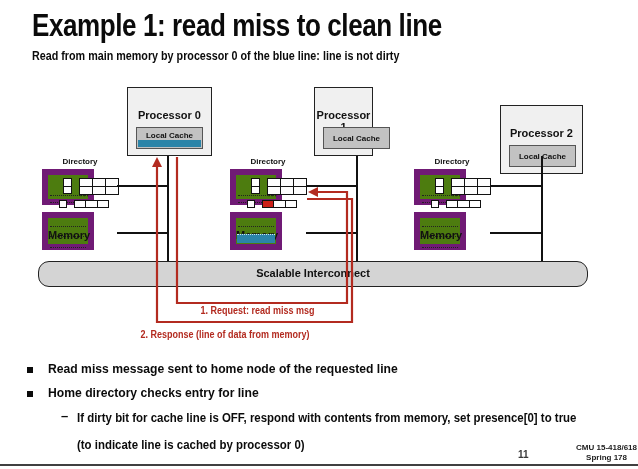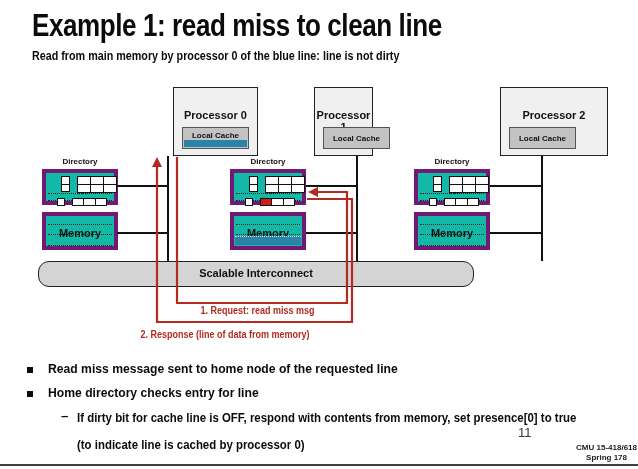--- a/index.html
+++ b/index.html
@@ -18,61 +18,61 @@
   
   .proc{height:69px;top:87px;background:#f0f0f0;border:1.5px solid #222;box-sizing:border-box;}
   .proc-label{position:absolute;top:21px;left:0;right:0;text-align:center;font-size:11px;font-weight:bold;color:#111;}
   .cache{position:absolute;top:39px;width:67px;height:22px;background:#c2c2c2;border:1px solid #555;box-sizing:border-box;}
   .cache-label{position:absolute;left:0;right:0;text-align:center;font-size:8px;font-weight:bold;color:#111;top:50%;transform:translateY(-50%);}
   .cache-label.raised{top:3px;transform:none;}
   .bluebar{position:absolute;left:1px;right:1px;bottom:1px;height:7px;background:#2b84a8;}
 
   
   .dir-label{top:157px;width:76px;text-align:center;font-size:8px;font-weight:bold;color:#111;}
-  .dirbox,.membox{width:76px;background:#14b8a6;border:4px solid #701a75;box-sizing:border-box;}
+  .dirbox,.membox{width:52px;background:#4d7c0f;border:6px solid #701a75;box-sizing:border-box;}
   .dirbox{top:169px;height:36px;}
   .membox{top:212px;height:38px;}
   .dl{position:absolute;left:2px;right:2px;border-top:1px dotted #222;height:0;}
   .tallcell{position:absolute;left:15px;top:3px;width:9px;height:16px;border:1px solid #111;background:#fdfdfd;box-sizing:border-box;}
   .tallcell .mid{position:absolute;left:0;right:0;top:50%;border-top:1px solid #111;}
   .grid6{position:absolute;left:31px;top:3px;width:39px;height:16px;display:grid;grid-template-columns:repeat(3,1fr);grid-template-rows:repeat(2,1fr);}
   .grid6 div{border:1px solid #111;background:#fdfdfd;margin:-0.5px;}
   .minidots{position:absolute;left:32px;top:17px;font-size:7px;font-weight:bold;color:#111;letter-spacing:1px;}
   .smcell{position:absolute;left:11px;top:25px;width:8px;height:8px;border:1px solid #111;background:#fdfdfd;box-sizing:border-box;}
   .row3{position:absolute;left:26px;top:25px;width:34px;height:8px;display:flex;}
   .row3 div{flex:1;border:1px solid #111;background:#fdfdfd;margin-right:-1px;}
   .row3 .hot{background:#cc2018;}
   .mem-label{position:absolute;left:0;right:0;top:11px;text-align:center;font-size:11px;font-weight:bold;color:#111;}
   .membluebar{position:absolute;left:1px;right:1px;bottom:1px;height:8px;background:#2b84a8;border-top:1px dotted #cfe4ee;}
 
   
-  .interconnect{left:38px;top:261px;width:436px;height:26px;background:#d4d4d4;border:1.5px solid #222;border-radius:11px;box-sizing:border-box;text-align:center;font-size:11px;font-weight:bold;color:#111;line-height:23px;}
+  .interconnect{left:38px;top:261px;width:550px;height:26px;background:#d4d4d4;border:1.5px solid #222;border-radius:11px;box-sizing:border-box;text-align:center;font-size:11px;font-weight:bold;color:#111;line-height:23px;}
 
   
   .redlabel{color:#b32b20;font-weight:bold;font-size:10px;text-align:center;transform:scaleX(0.9);transform-origin:50% 50%;white-space:nowrap;}
   #svg-layer{position:absolute;left:0;top:0;pointer-events:none;}
 
   
   .sq{width:6px;height:6px;background:#0b0b0b;}
   .b-text{font-size:13.5px;font-weight:bold;color:#0b0b0b;transform:scaleX(0.9);}
   .sub-dash{left:61px;font-size:13px;font-weight:bold;color:#0b0b0b;}
   .sub-text{left:77px;font-size:13px;font-weight:bold;color:#0b0b0b;transform:scaleX(0.88);}
 
   
-  .page-num{left:518px;top:425px;font-size:13px;font-weight:normal;color:#3a3a3a;}
+  .page-num{left:518px;top:449px;font-size:10px;font-weight:bold;color:#3a3a3a;}
   .footer-block{right:1px;top:443px;text-align:center;font-size:8px;font-weight:bold;color:#1c1c1c;line-height:10px;}
   .bottom-rule{left:0;top:464px;width:638px;height:2px;background:#404040;}
 </style>
 </head>
 <body>
 
 <div class="abs cond title">Example 1: read miss to clean line</div>
 <div class="abs cond subtitle">Read from main memory by processor 0 of the blue line: line is not dirty</div>
 
-<div class="abs proc" style="left:127px;width:85px;margin-left:46px;">
+<div class="abs proc" style="left:127px;width:85px;">
   <div class="proc-label">Processor 0</div>
   <div class="cache" style="left:8px;">
     <div class="cache-label raised">Local Cache</div>
     <div class="bluebar"></div>
   </div>
 </div>
 <div class="abs dir-label" style="left:42px;">Directory</div>
 <div class="abs dirbox" style="left:42px;">
   <div class="tallcell">
       <div class="mid"></div>
@@ -131,21 +131,21 @@
       <div></div>
     </div>
 </div>
 <div class="abs membox" style="left:230px;">
   <div class="dl" style="top:8px;"></div>
   <div class="dl" style="top:18px;"></div>
   <div class="mem-label">Memory</div>
   <div class="membluebar"></div>
 </div>
 
-<div class="abs proc" style="left:500px;width:108px;">
+<div class="abs proc" style="left:500px;width:83px;margin-top:18px;">
   <div class="proc-label">Processor 2</div>
   <div class="cache" style="left:8px;">
     <div class="cache-label">Local Cache</div>
   </div>
 </div>
 <div class="abs dir-label" style="left:414px;">Directory</div>
 <div class="abs dirbox" style="left:414px;">
   <div class="tallcell">
       <div class="mid"></div>
     </div>

